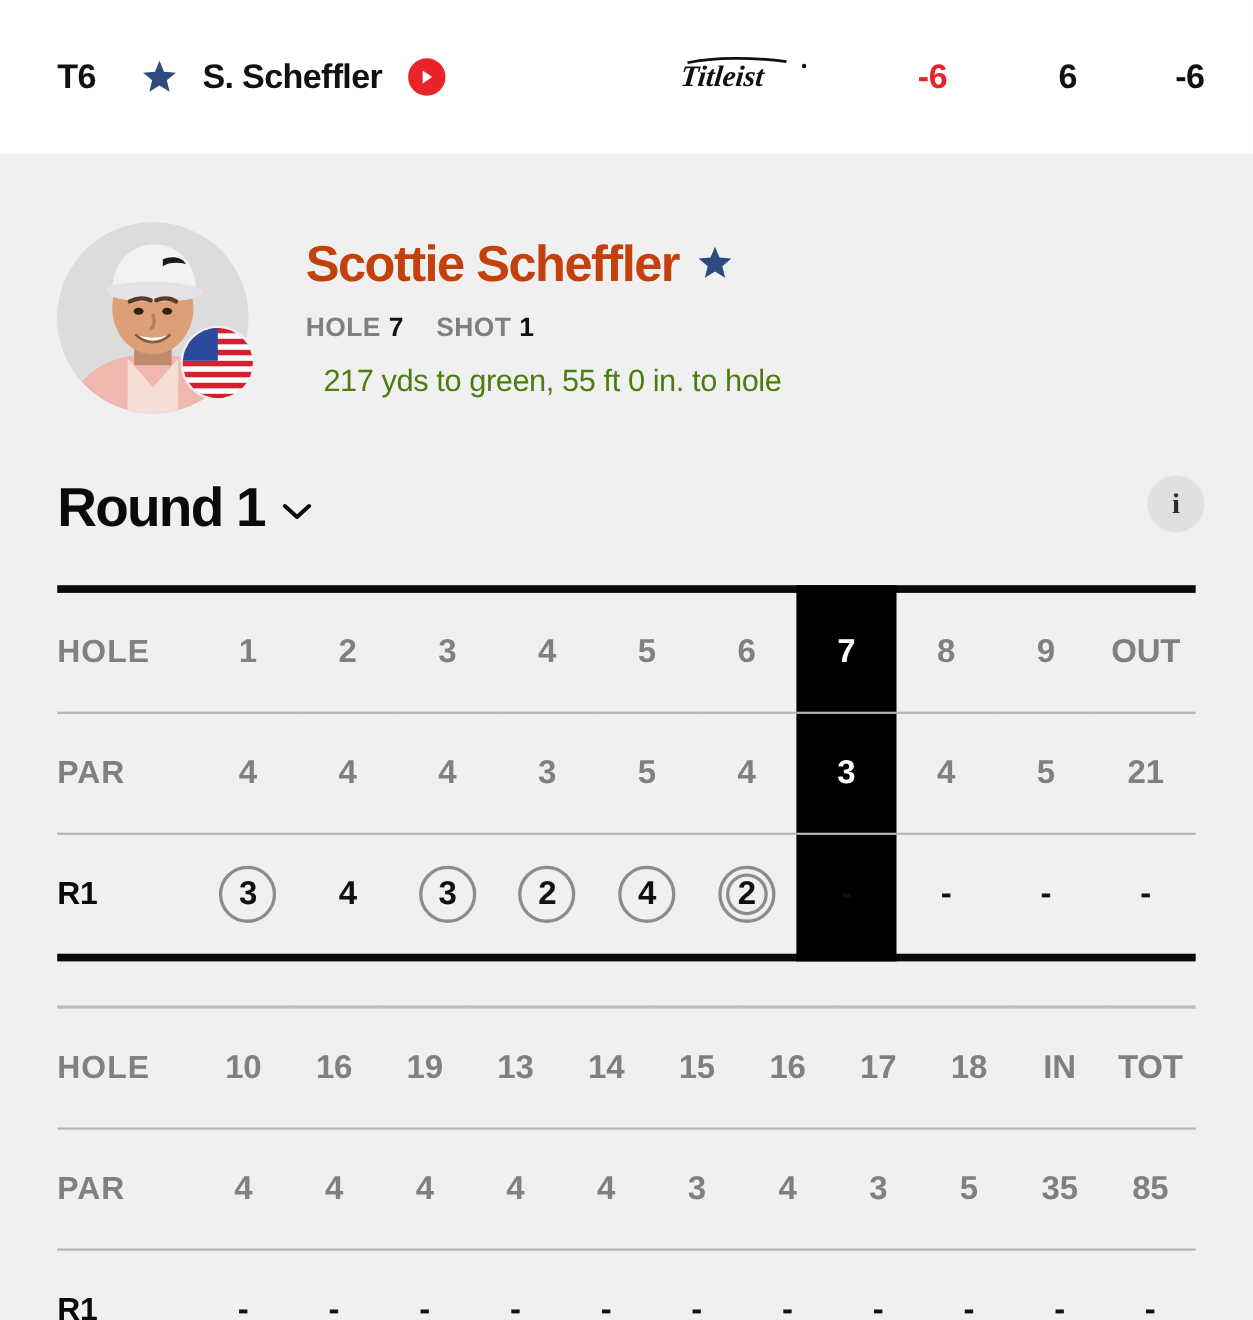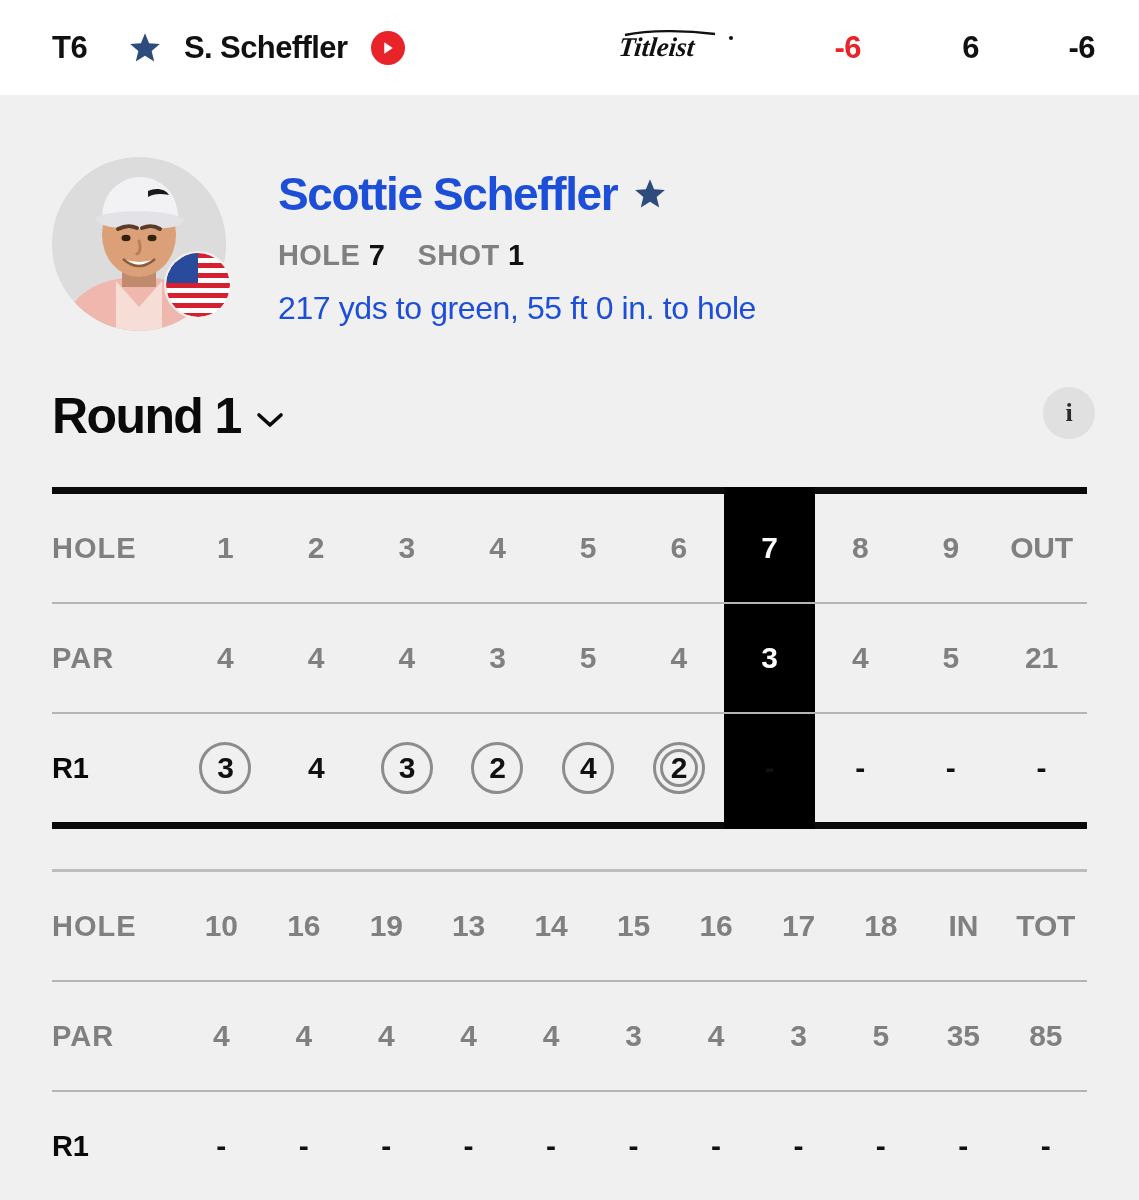--- a/index.html
+++ b/index.html
@@ -5,21 +5,21 @@
   html,body{margin:0;padding:0;}
   body{
     width:1139px;height:1200px;overflow:hidden;
     background:#f0f0f0;
     font-family:"Liberation Sans", sans-serif;
     -webkit-font-smoothing:antialiased;
   }
 
   
   .topbar{
-    height:95px;background:#ffffff;
+    height:140px;background:#ffffff;
     display:flex;align-items:center;
     padding:0 44px 0 52px;box-sizing:border-box;
   }
   .tb-pos{
     font-size:31px;font-weight:bold;color:#111;
     width:76px;flex:0 0 76px;letter-spacing:-0.5px;
   }
   .tb-star{flex:0 0 56px;display:flex;align-items:center;}
   .tb-name{
     font-size:31px;font-weight:bold;color:#111;
@@ -55,34 +55,34 @@
     width:174px;height:174px;border-radius:50%;
     overflow:hidden;background:#dedede;position:relative;
   }
   .flagbadge{
     position:absolute;right:-4px;bottom:14px;
     width:64px;height:64px;border-radius:50%;overflow:hidden;
     box-shadow:0 0 0 2px #f0f0f0;
   }
   .pinfo{margin-left:52px;padding-top:14px;}
   .pname{
-    font-size:46px;font-weight:bold;color:#1d4ed8;
+    font-size:46px;font-weight:bold;color:#c2410c;
     letter-spacing:-1.4px;line-height:1;
     display:flex;align-items:center;white-space:nowrap;
   }
   .pname .nstar{margin-left:16px;display:inline-flex;}
   .pmeta{
-    margin-top:22px;font-size:29px;letter-spacing:0.4px;
+    margin-top:22px;font-size:24px;letter-spacing:0.4px;
     color:#808080;font-weight:bold;white-space:nowrap;
   }
   .pmeta b{color:#111;font-weight:bold;letter-spacing:-0.3px;}
   .pmeta .gap{display:inline-block;width:16px;}
   .pdist{
-    margin-top:18px;font-size:32px;color:#1d4ed8;
-    letter-spacing:-0.4px;white-space:nowrap;
+    margin-top:18px;font-size:28px;color:#4d7c0f;
+    letter-spacing:-0.4px;white-space:nowrap;margin-left:16px;
   }
 
   
   .roundrow{
     display:flex;align-items:flex-start;
     padding:56px 44px 0 52px;
   }
   .roundtitle{
     font-size:50px;font-weight:bold;color:#0a0a0a;
     letter-spacing:-1.6px;display:flex;align-items:center;

